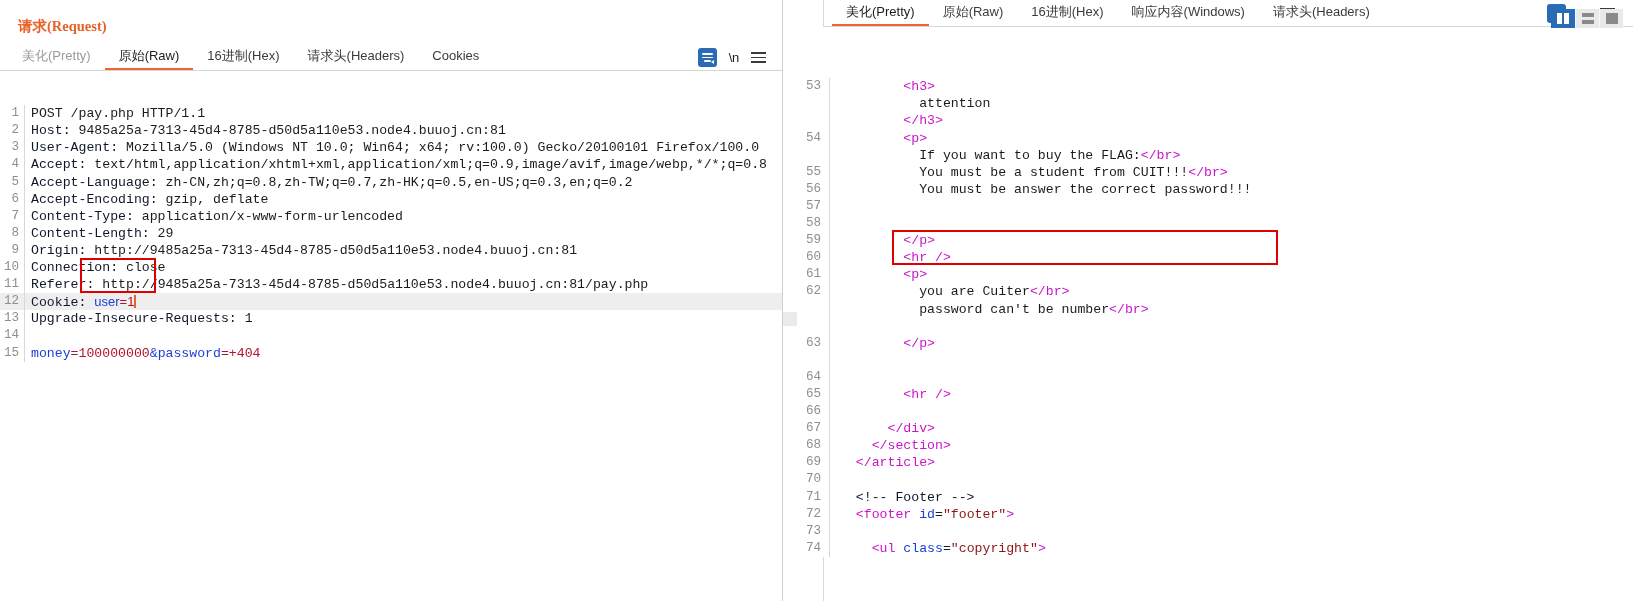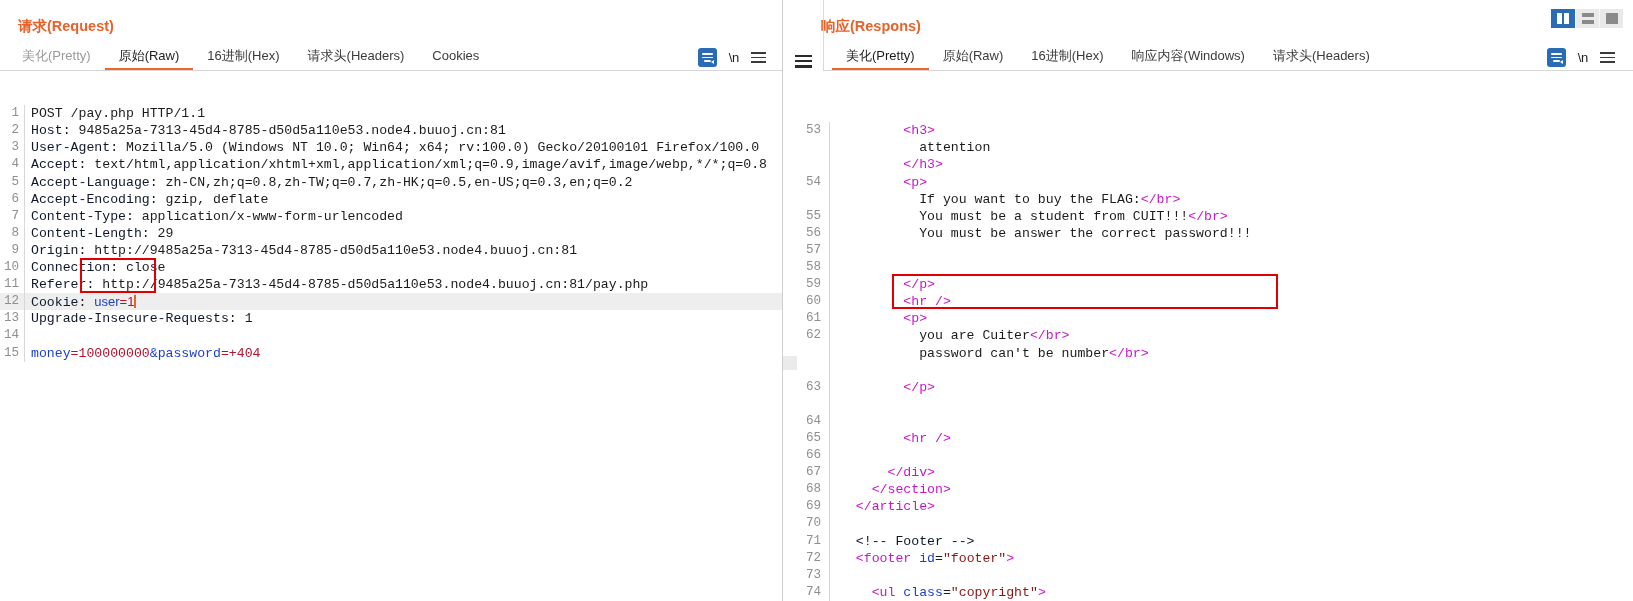--- a/index.html
+++ b/index.html
@@ -12,21 +12,21 @@
     overflow:hidden;
   }
   .app{position:relative;width:1633px;height:601px;display:flex;}
 
   
   .panel{position:relative;height:601px;box-sizing:border-box;background:#fff;}
   .panel-left{width:783px;border-right:1px solid #cfcfcf;}
   .panel-right{width:850px;}
 
   .panel-title{
-    font-family:Liberation Sans, sans-serif;
+    font-family:Liberation Serif, serif;
     font-weight:bold;
     font-size:14.5px;
     color:#e8622a;
     padding:0 0 0 18px;
     height:44px;
     line-height:52px;
     box-sizing:border-box;
     white-space:nowrap;
   }
   .panel-right .panel-title{padding-left:38px;}
@@ -204,21 +204,20 @@
 
   <div class="panel panel-right">
     <div class="railsep"></div>
     <div class="railline"></div>
     <div class="rail-burger">
         <i></i>
         <i></i>
         <i></i>
       </div>
 
-    <div class="panel-title">响应(Respons)</div>
 
     <div class="tabbar" style="margin-left:41px;width:809px;">
       <div class="tabs">
         <div class="tab active">美化(Pretty)</div>
         <div class="tab">原始(Raw)</div>
         <div class="tab">16进制(Hex)</div>
         <div class="tab">响应内容(Windows)</div>
         <div class="tab">请求头(Headers)</div>
       </div>
       <div class="tabbar-tools">

